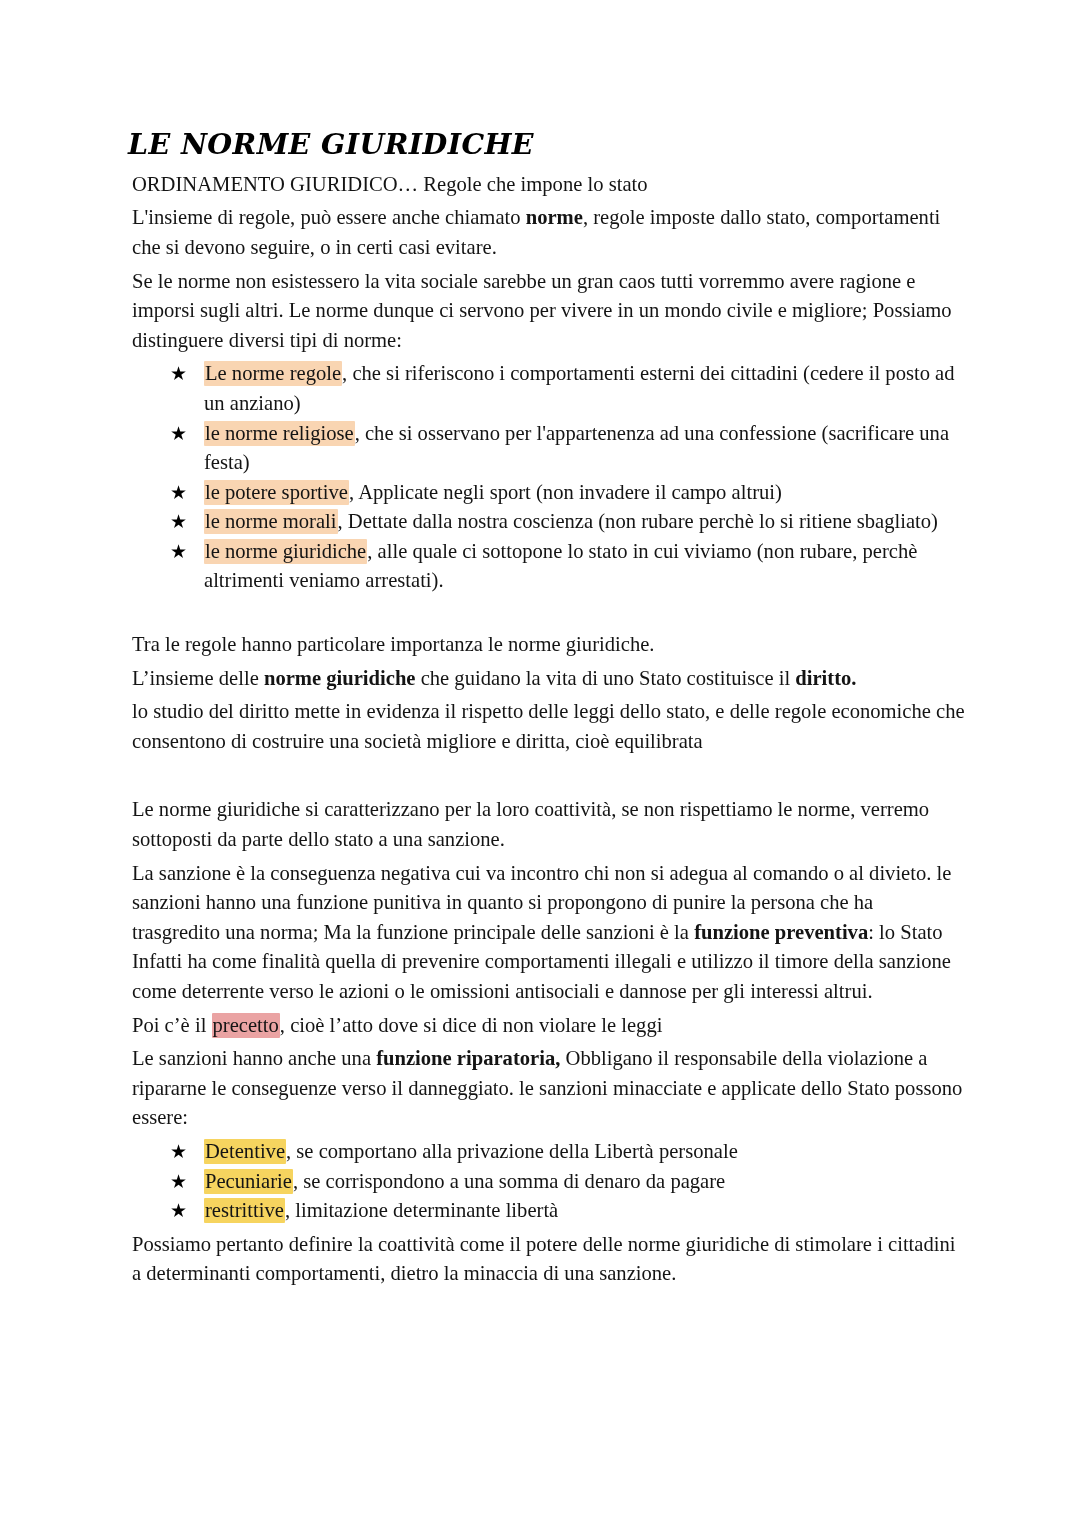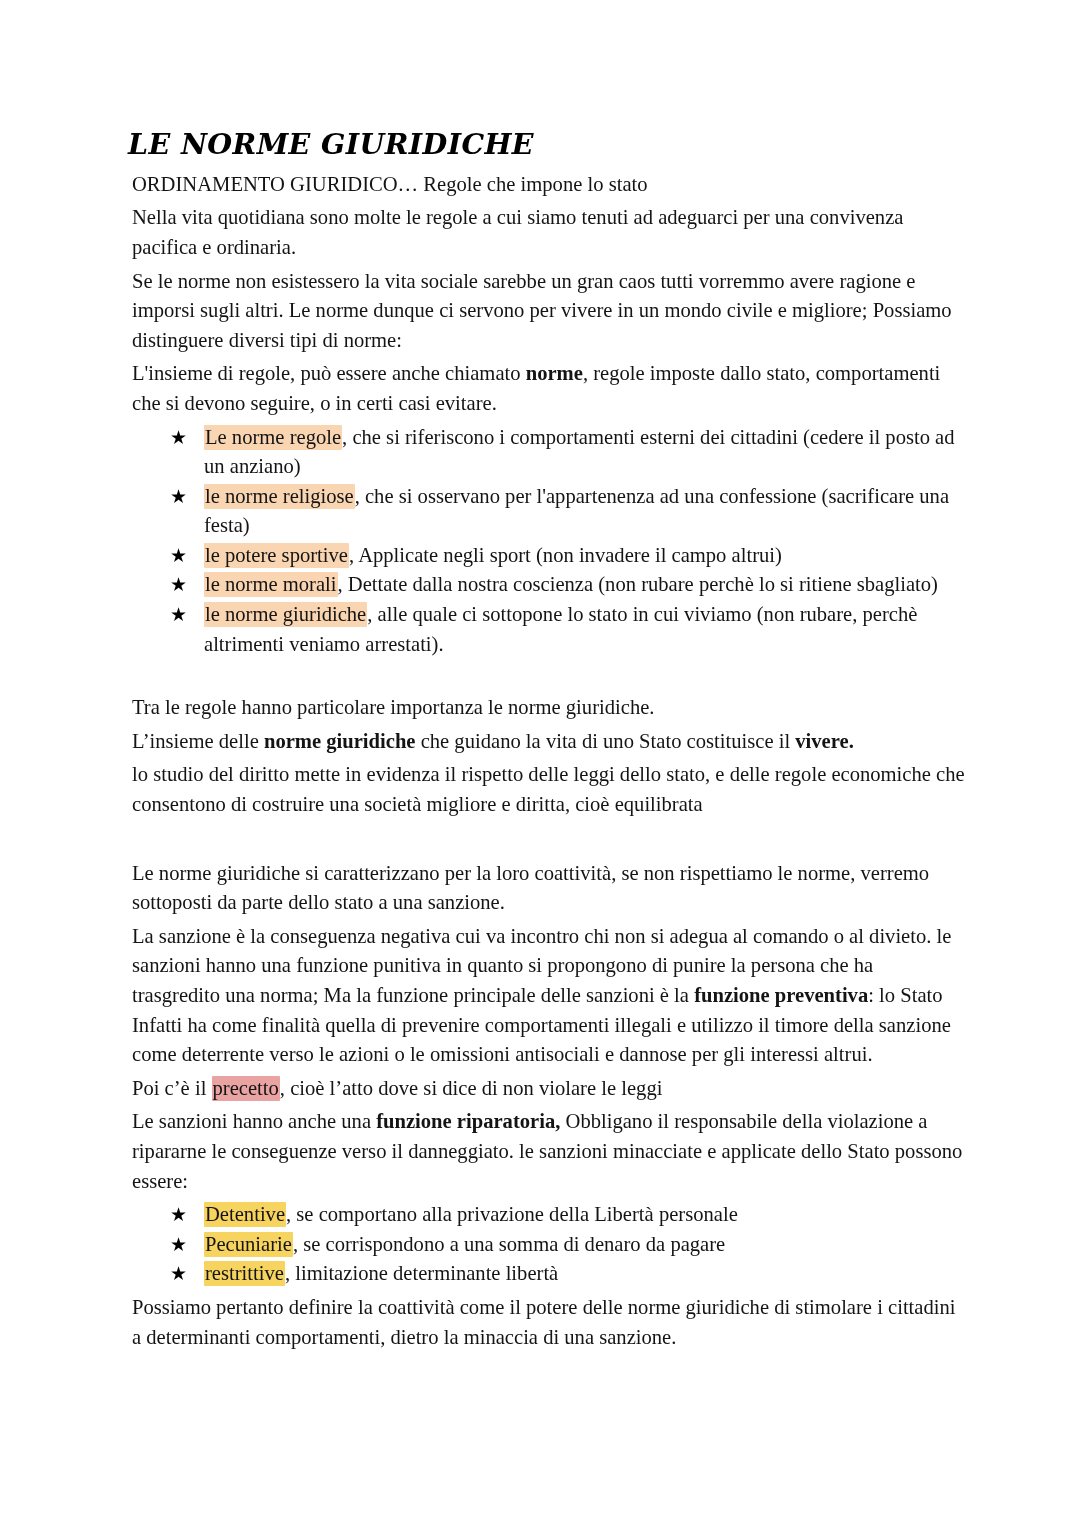--- a/index.html
+++ b/index.html
@@ -86,25 +86,24 @@
 </style>
 </head>
 <body>
 
 <div class="page">
 
   <h1 class="doc-title">LE NORME GIURIDICHE</h1>
 
   <p class="para">ORDINAMENTO GIURIDICO… Regole che impone lo stato</p>
 
-  <p class="para">Nella vita quotidiana sono molte le regole a cui siamo tenuti ad adeguarci per una convivenza pacifica e ordinaria.</p>
+
+  <p class="para"><span>L'insieme di regole, può essere anche chiamato </span><b>norme</b><span>, regole imposte dallo stato, comportamenti che si devono seguire, o in certi casi evitare.</span></p>
 
   <p class="para">Se le norme non esistessero la vita sociale sarebbe un gran caos tutti vorremmo  avere ragione e imporsi sugli altri. Le norme dunque ci servono per vivere in un mondo civile e migliore; Possiamo distinguere diversi tipi di norme:</p>
-
-  <p class="para"><span>L'insieme di regole, può essere anche chiamato </span><b>norme</b><span>, regole imposte dallo stato, comportamenti che si devono seguire, o in certi casi evitare.</span></p>
 
   <ul class="bullet-list">
     <li class="bullet-item">
       <span class="star-icon">★</span><span class="hl hl-peach">Le norme regole</span><span>, che si riferiscono i comportamenti esterni dei cittadini (cedere il posto ad un anziano)</span>
     </li>
     <li class="bullet-item">
       <span class="star-icon">★</span><span class="hl hl-peach"> le norme religiose</span><span>, che si osservano per l'appartenenza ad una confessione (sacrificare una festa)</span>
     </li>
     <li class="bullet-item">
       <span class="star-icon">★</span><span class="hl hl-peach"> le potere sportive</span><span>, Applicate negli sport (non invadere il campo altrui)</span>
@@ -114,21 +113,21 @@
     </li>
     <li class="bullet-item">
       <span class="star-icon">★</span><span class="hl hl-peach"> le norme giuridiche</span><span>, alle quale ci sottopone lo stato in cui viviamo (non rubare, perchè altrimenti veniamo arrestati).</span>
     </li>
   </ul>
 
   <div class="spacer-md"></div>
 
   <p class="para">Tra le regole hanno particolare importanza le norme giuridiche.</p>
 
-  <p class="para"><span>L’insieme delle </span><b>norme giuridiche</b><span> che guidano la vita di uno Stato costituisce il </span><b>vivere.</b></p>
+  <p class="para"><span>L’insieme delle </span><b>norme giuridiche</b><span> che guidano la vita di uno Stato costituisce il </span><b>diritto.</b></p>
 
   <p class="para">lo studio del diritto mette in evidenza il rispetto delle leggi dello stato, e delle regole economiche che consentono di costruire una società migliore e diritta, cioè equilibrata</p>
 
   <div class="spacer-lg"></div>
 
   <p class="para">Le norme giuridiche si caratterizzano per la loro coattività, se non rispettiamo le norme, verremo sottoposti da parte dello stato a una sanzione.</p>
 
   <p class="para"><span>La  sanzione è la conseguenza negativa cui va incontro chi non si adegua al comando o al divieto. le sanzioni hanno una funzione punitiva in quanto si propongono di punire la persona che ha trasgredito una norma;  Ma la funzione principale delle sanzioni è la </span><b>funzione preventiva</b><span>: lo Stato Infatti ha come finalità quella di prevenire comportamenti illegali e utilizzo il timore della sanzione come deterrente verso le azioni o le omissioni antisociali e dannose per gli interessi altrui.</span></p>
 
   <p class="para"><span>Poi c’è il </span><span class="hl hl-pink">precetto</span><span>, cioè l’atto dove si dice di non violare le leggi</span></p>

